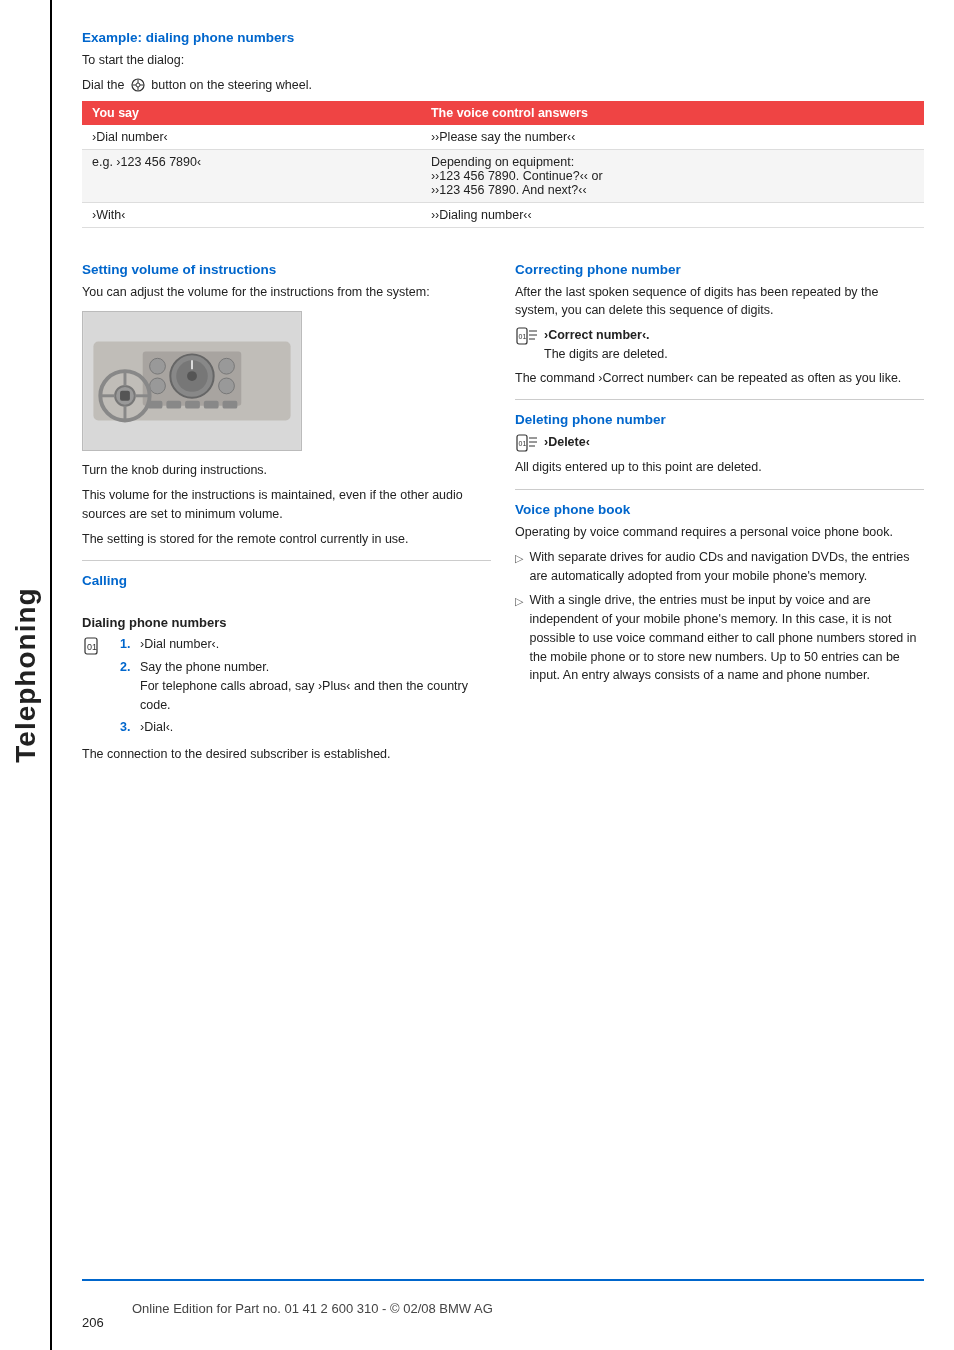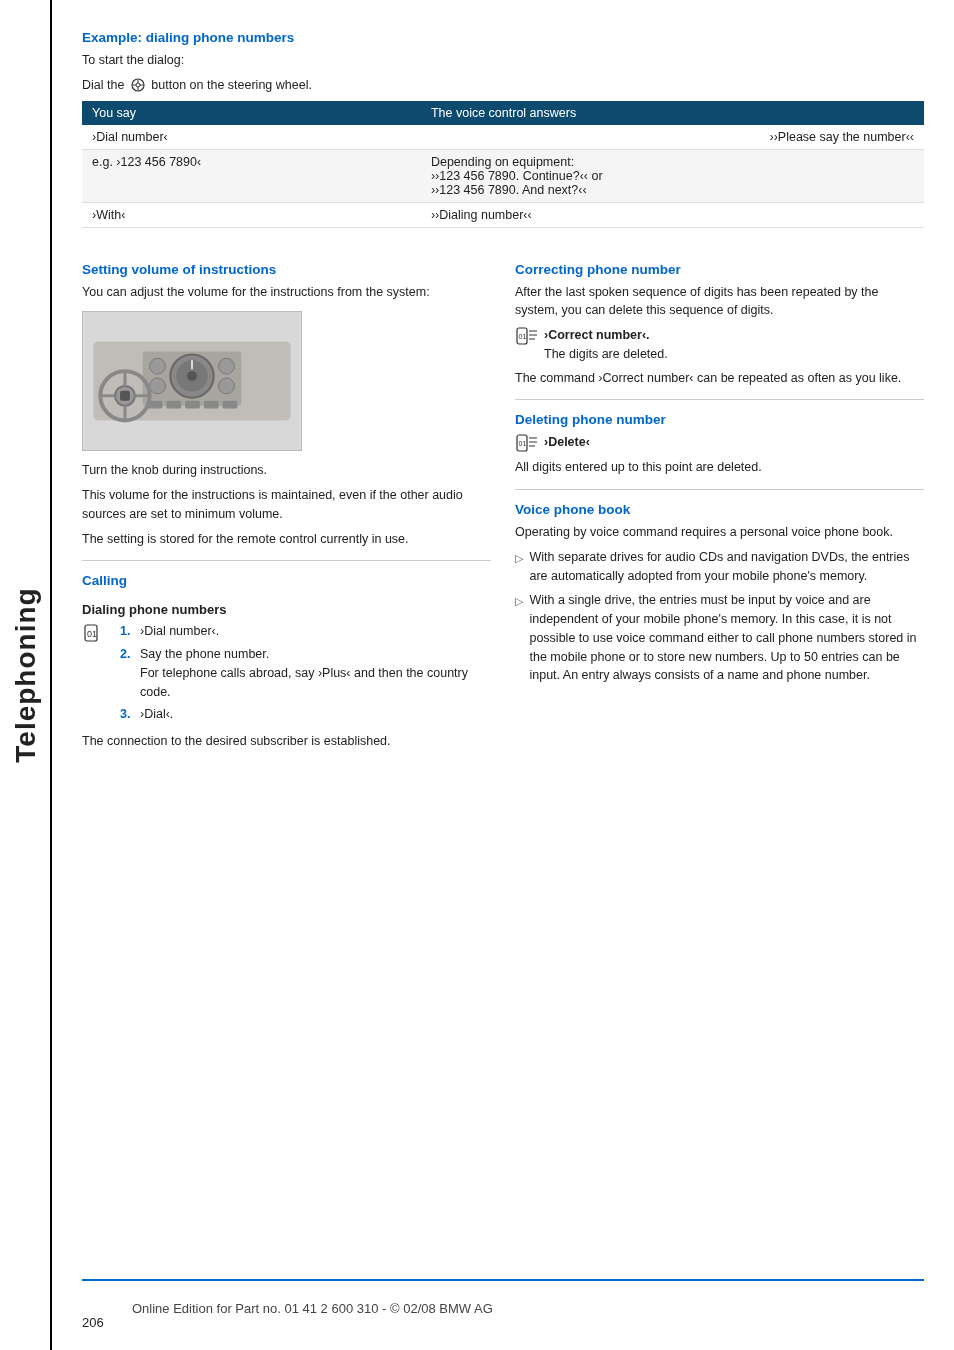--- a/index.html
+++ b/index.html
@@ -78,43 +78,43 @@
       font-size: 13.5px;
       font-weight: bold;
       margin-bottom: 6px;
     }
 
     .section-heading-black {
       color: #222;
       font-size: 13px;
       font-weight: bold;
       margin-bottom: 5px;
-      margin-top: 14px;
+      margin-top: 27px;
     }
 
     p {
       font-size: 12.5px;
       line-height: 1.5;
       margin-bottom: 6px;
     }
 
     
     .dialog-table {
       width: 100%;
       border-collapse: collapse;
       margin-bottom: 18px;
       font-size: 12.5px;
     }
 
     .dialog-table th {
-      background: #0c4a6e;
+      background: #ef4444;
       color: #fff;
       padding: 5px 10px;
       text-align: left;
-      font-weight: normal;
+      font-weight: bold;
       font-size: 12.5px;
     }
 
     .dialog-table td {
       padding: 5px 10px;
       border-bottom: 1px solid #ddd;
       vertical-align: top;
     }
 
     .dialog-table tr:nth-child(even) td {
@@ -285,21 +285,21 @@
       <table class="dialog-table">
         <thead>
           <tr>
             <th>You say</th>
             <th>The voice control answers</th>
           </tr>
         </thead>
         <tbody id="dialog-table-body">
         <tr>
               <td>›Dial number‹</td>
-              <td style="white-space: pre-line; text-align: right;">››Please say the number‹‹</td>
+              <td style="white-space: pre-line;">››Please say the number‹‹</td>
             </tr>
             <tr>
               <td>e.g. ›123 456 7890‹</td>
               <td style="white-space: pre-line;">Depending on equipment:
 ››123 456 7890. Continue?‹‹ or
 ››123 456 7890. And next?‹‹</td>
             </tr>
             <tr>
               <td>›With‹</td>
               <td style="white-space: pre-line;">››Dialing number‹‹</td>

